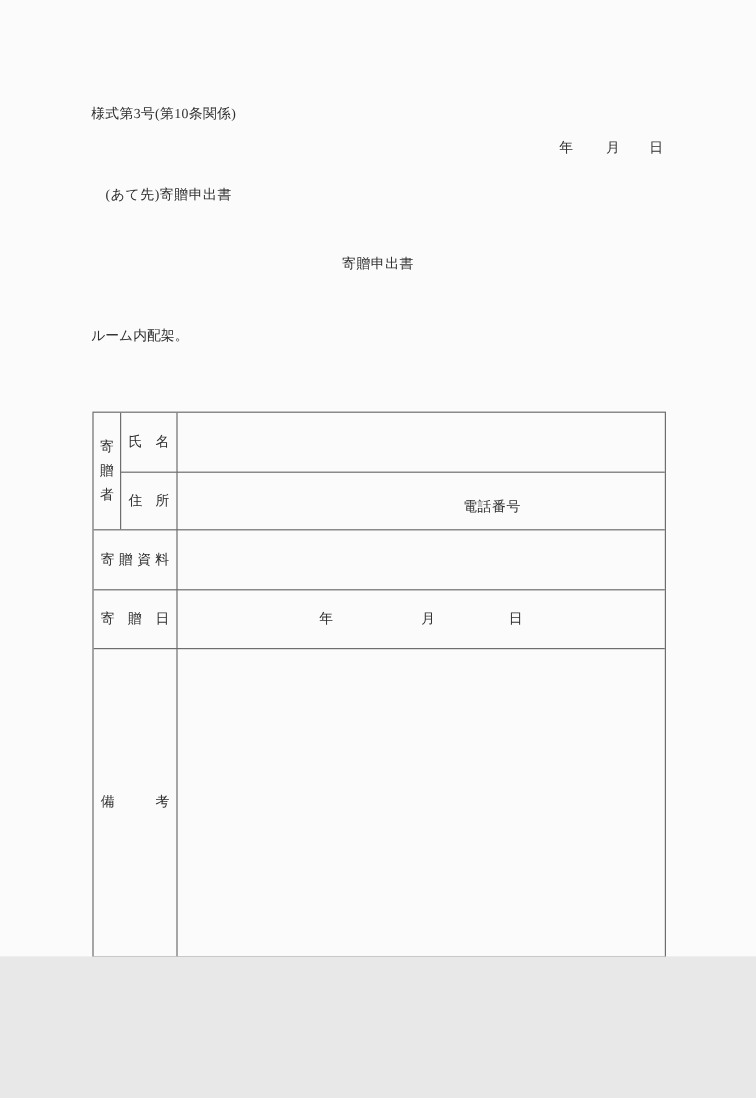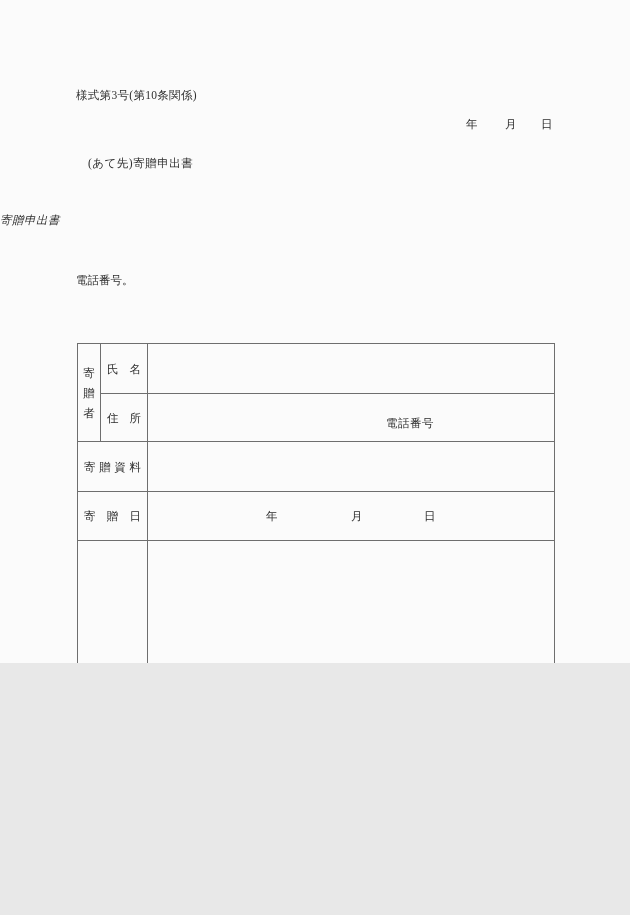--- a/index.html
+++ b/index.html
@@ -6,34 +6,34 @@
     --bg:#fbfbfb; --ink:#2e2e2e; --line:#6e6e6e;
   }
   html,body{margin:0;padding:0;}
   body{
     background:#e8e8e8;
     font-family:"Liberation Serif","DejaVu Serif",serif;
     color:var(--ink);
   }
   .page{
     position:relative;
-    width:630px;height:663px;
+    width:630px;height:797px;
     margin:0 auto;
     background:var(--bg);
     overflow:hidden;
     font-size:11.5px;
     line-height:16px;
   }
   .abs{position:absolute;}
   .form-number{left:76px;top:87px;letter-spacing:0.3px;}
   .date-header{left:0;top:116px;width:630px;height:16px;}
   .date-header span{position:absolute;top:0;}
   .dh-year{left:466px;} .dh-month{left:505px;} .dh-day{left:541px;}
   .addressee{left:88px;top:155px;letter-spacing:0.5px;}
-  .doc-title{left:0;top:212px;width:630px;text-align:left;letter-spacing:0.5px;font-style:italic;}
+  .doc-title{left:0;top:212px;width:630px;text-align:center;letter-spacing:0.5px;}
   .body-text{left:76px;top:271px;width:486px;line-height:18px;letter-spacing:0px;}
 
   .form-table{
     left:77px;top:343px;width:478px;height:455px;
     border:1px solid var(--line);
     box-sizing:border-box;
   }
   .gl{position:absolute;background:var(--line);}
   .cell{
     position:absolute;box-sizing:border-box;
@@ -59,21 +59,21 @@
     <span class="dh-year">年</span>
     <span class="dh-month">月</span>
     <span class="dh-day">日</span>
   </div>
 
   <div class="abs addressee">(あて先)寄贈申出書</div>
 
   <div class="abs doc-title">寄贈申出書</div>
 
   <div class="abs body-text">
-    <div>電話番号。</div>
+    <div>ルーム内配架。</div>
   </div>
 
   <div class="abs form-table">
 
     <div class="gl" style="left:22px;top:0;width:1px;height:97px;"></div>
     <div class="gl" style="left:69px;top:0;width:1px;height:453px;"></div>
     <div class="gl" style="left:22px;top:49px;width:454px;height:1px;"></div>
     <div class="gl" style="left:0;top:97px;width:476px;height:1px;"></div>
     <div class="gl" style="left:0;top:147px;width:476px;height:1px;"></div>
     <div class="gl" style="left:0;top:196px;width:476px;height:1px;"></div>

